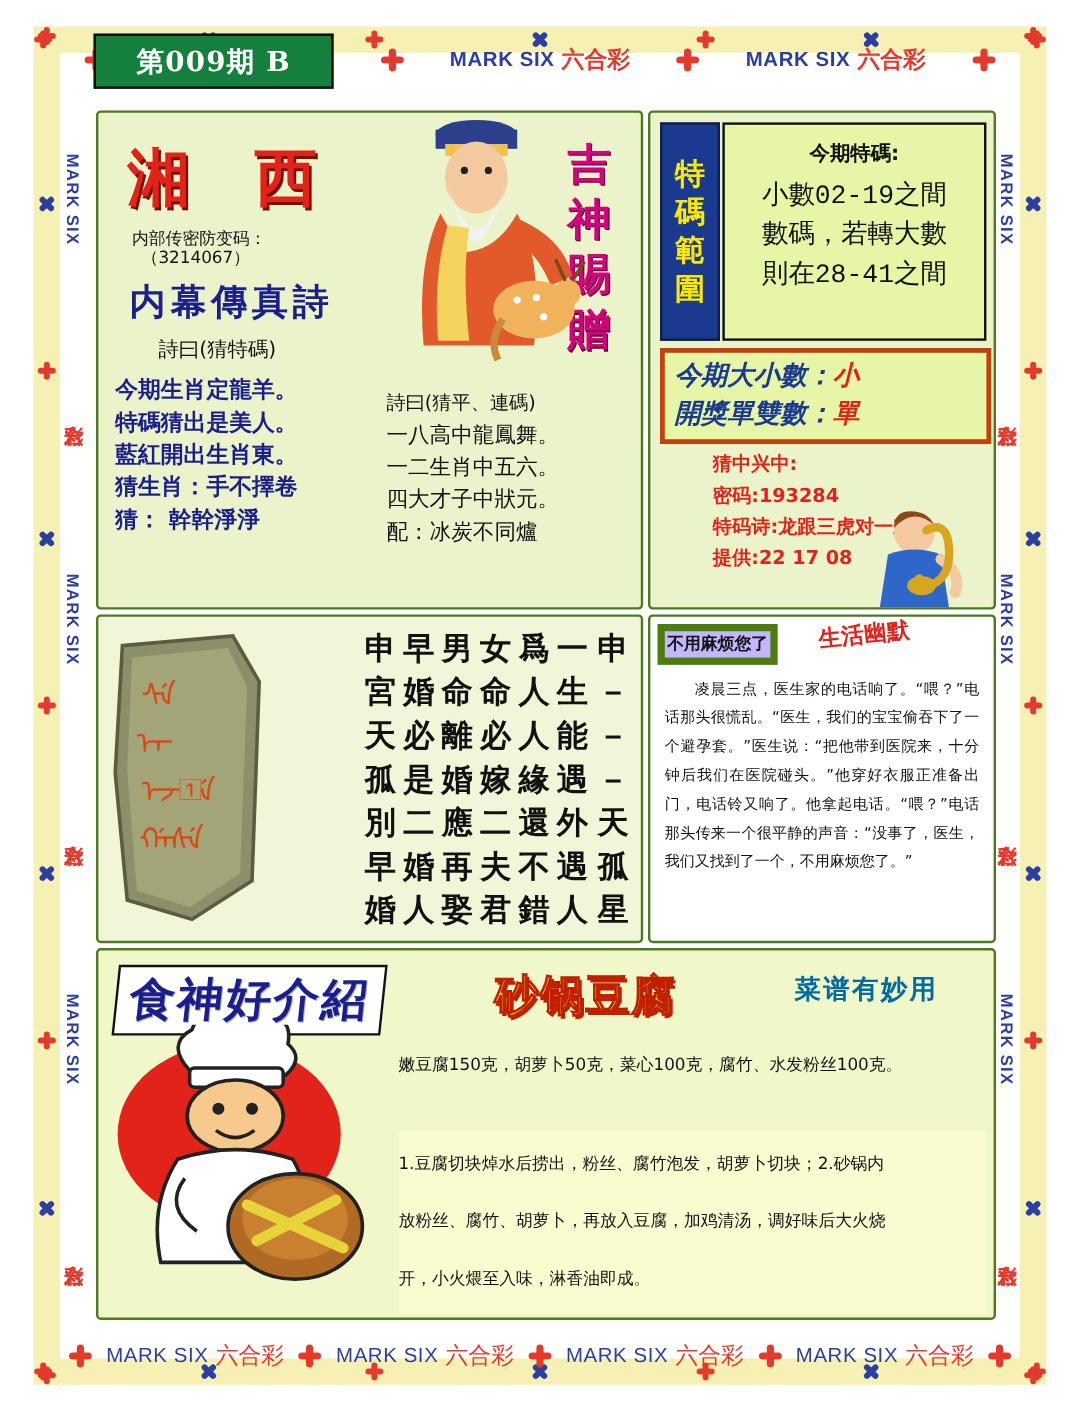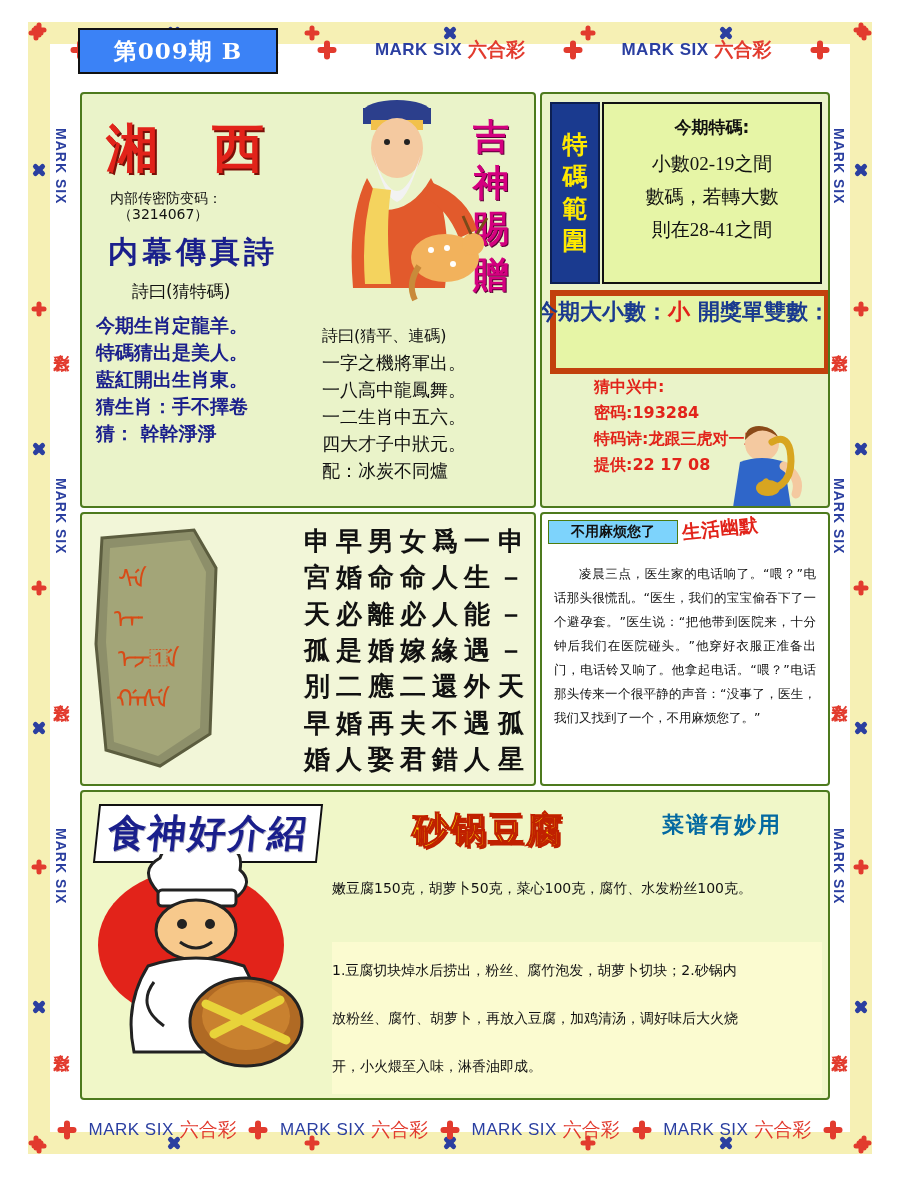--- a/index.html
+++ b/index.html
@@ -106,21 +106,21 @@
     content: ""; position: absolute; left: 50%; top: 50%;
     width: 19px; height: 6px; background: #e23b2e; border-radius: 3px;
     transform: translate(-50%,-50%);
   }
   .ms-flower::after { transform: translate(-50%,-50%) rotate(90deg); }
 
   .issue-badge {
     position: absolute;
     left: 78px; top: 28px;
     width: 196px; height: 42px;
-    background: #3b82f6;
+    background: #15803d;
     border: 2px solid #111;
     display: flex;
     align-items: center;
     justify-content: center;
     color: #ffffff;
     font-size: 23px;
     font-weight: bold;
     font-family: "DejaVu Serif", serif;
     letter-spacing: 1px;
     z-index: 6;
@@ -301,34 +301,35 @@
     text-align: center;
     font-size: 17px;
     font-weight: bold;
     color: #111;
     margin-top: 12px;
     font-family: "DejaVu Sans", sans-serif;
   }
   .tema-lines {
     margin-top: 8px;
     text-align: center;
-    font-size: 19px;
+    font-size: 22px;
     color: #111;
     line-height: 33px;
-    font-family: Liberation Serif, serif;
+    font-family: Liberation Mono, monospace;
   }
   .daxiao-box {
     position: absolute;
     left: 8px; top: 196px;
     width: 268px; height: 72px;
     background: #e6f5a6;
-    border: 6px solid #c2410c;
+    border: 4px solid #c2410c;
     display: flex;
-    flex-direction: row;
+    flex-direction: column;
     justify-content: center;
+    font-style: italic;
   }
   .daxiao-row {
     font-size: 22px;
     font-weight: bold;
     color: #1a3a8f;
     font-family: "DejaVu Sans", sans-serif;
     padding-left: 8px;
     line-height: 32px;
     white-space: nowrap;
   }
@@ -400,23 +401,23 @@
     left: 466px; top: 434px;
     width: 286px; height: 270px;
     background: #ffffff;
     border: 2px solid #4d7a1e;
     border-radius: 4px;
     overflow: hidden;
   }
   .joke-tag {
     position: absolute;
     left: 6px; top: 6px;
-    background: #7dd3fc;
-    border: 1px solid #4d7c0f;
-    padding: 2px 22px;
+    background: #c4b5fd;
+    border: 6px solid #4d7c0f;
+    padding: 2px 2px;
     font-size: 14px;
     font-weight: bold;
     color: #111;
     font-family: "DejaVu Sans", sans-serif;
   }
   .joke-title {
     position: absolute;
     left: 140px; top: 2px;
     font-size: 19px;
     font-weight: bold;
@@ -635,21 +636,20 @@
       <div class="xx-lines">
         <div>今期生肖定龍羊。</div>
         <div>特碼猜出是美人。</div>
         <div>藍紅開出生肖東。</div>
         <div>猜生肖：手不擇卷</div>
         <div>猜： 幹幹淨淨</div>
       </div>
 
       <div class="xx-right-block">
         <div class="first">詩曰(猜平、連碼)</div>
-        <div>一字之機將軍出。</div>
         <div>一八高中龍鳳舞。</div>
         <div>一二生肖中五六。</div>
         <div>四大才子中狀元。</div>
         <div>配：冰炭不同爐</div>
       </div>
 
       <div class="xx-jishen">吉神賜贈</div>
 
       <div class="deity">
         <svg width="170" height="230" viewBox="0 0 170 230">

